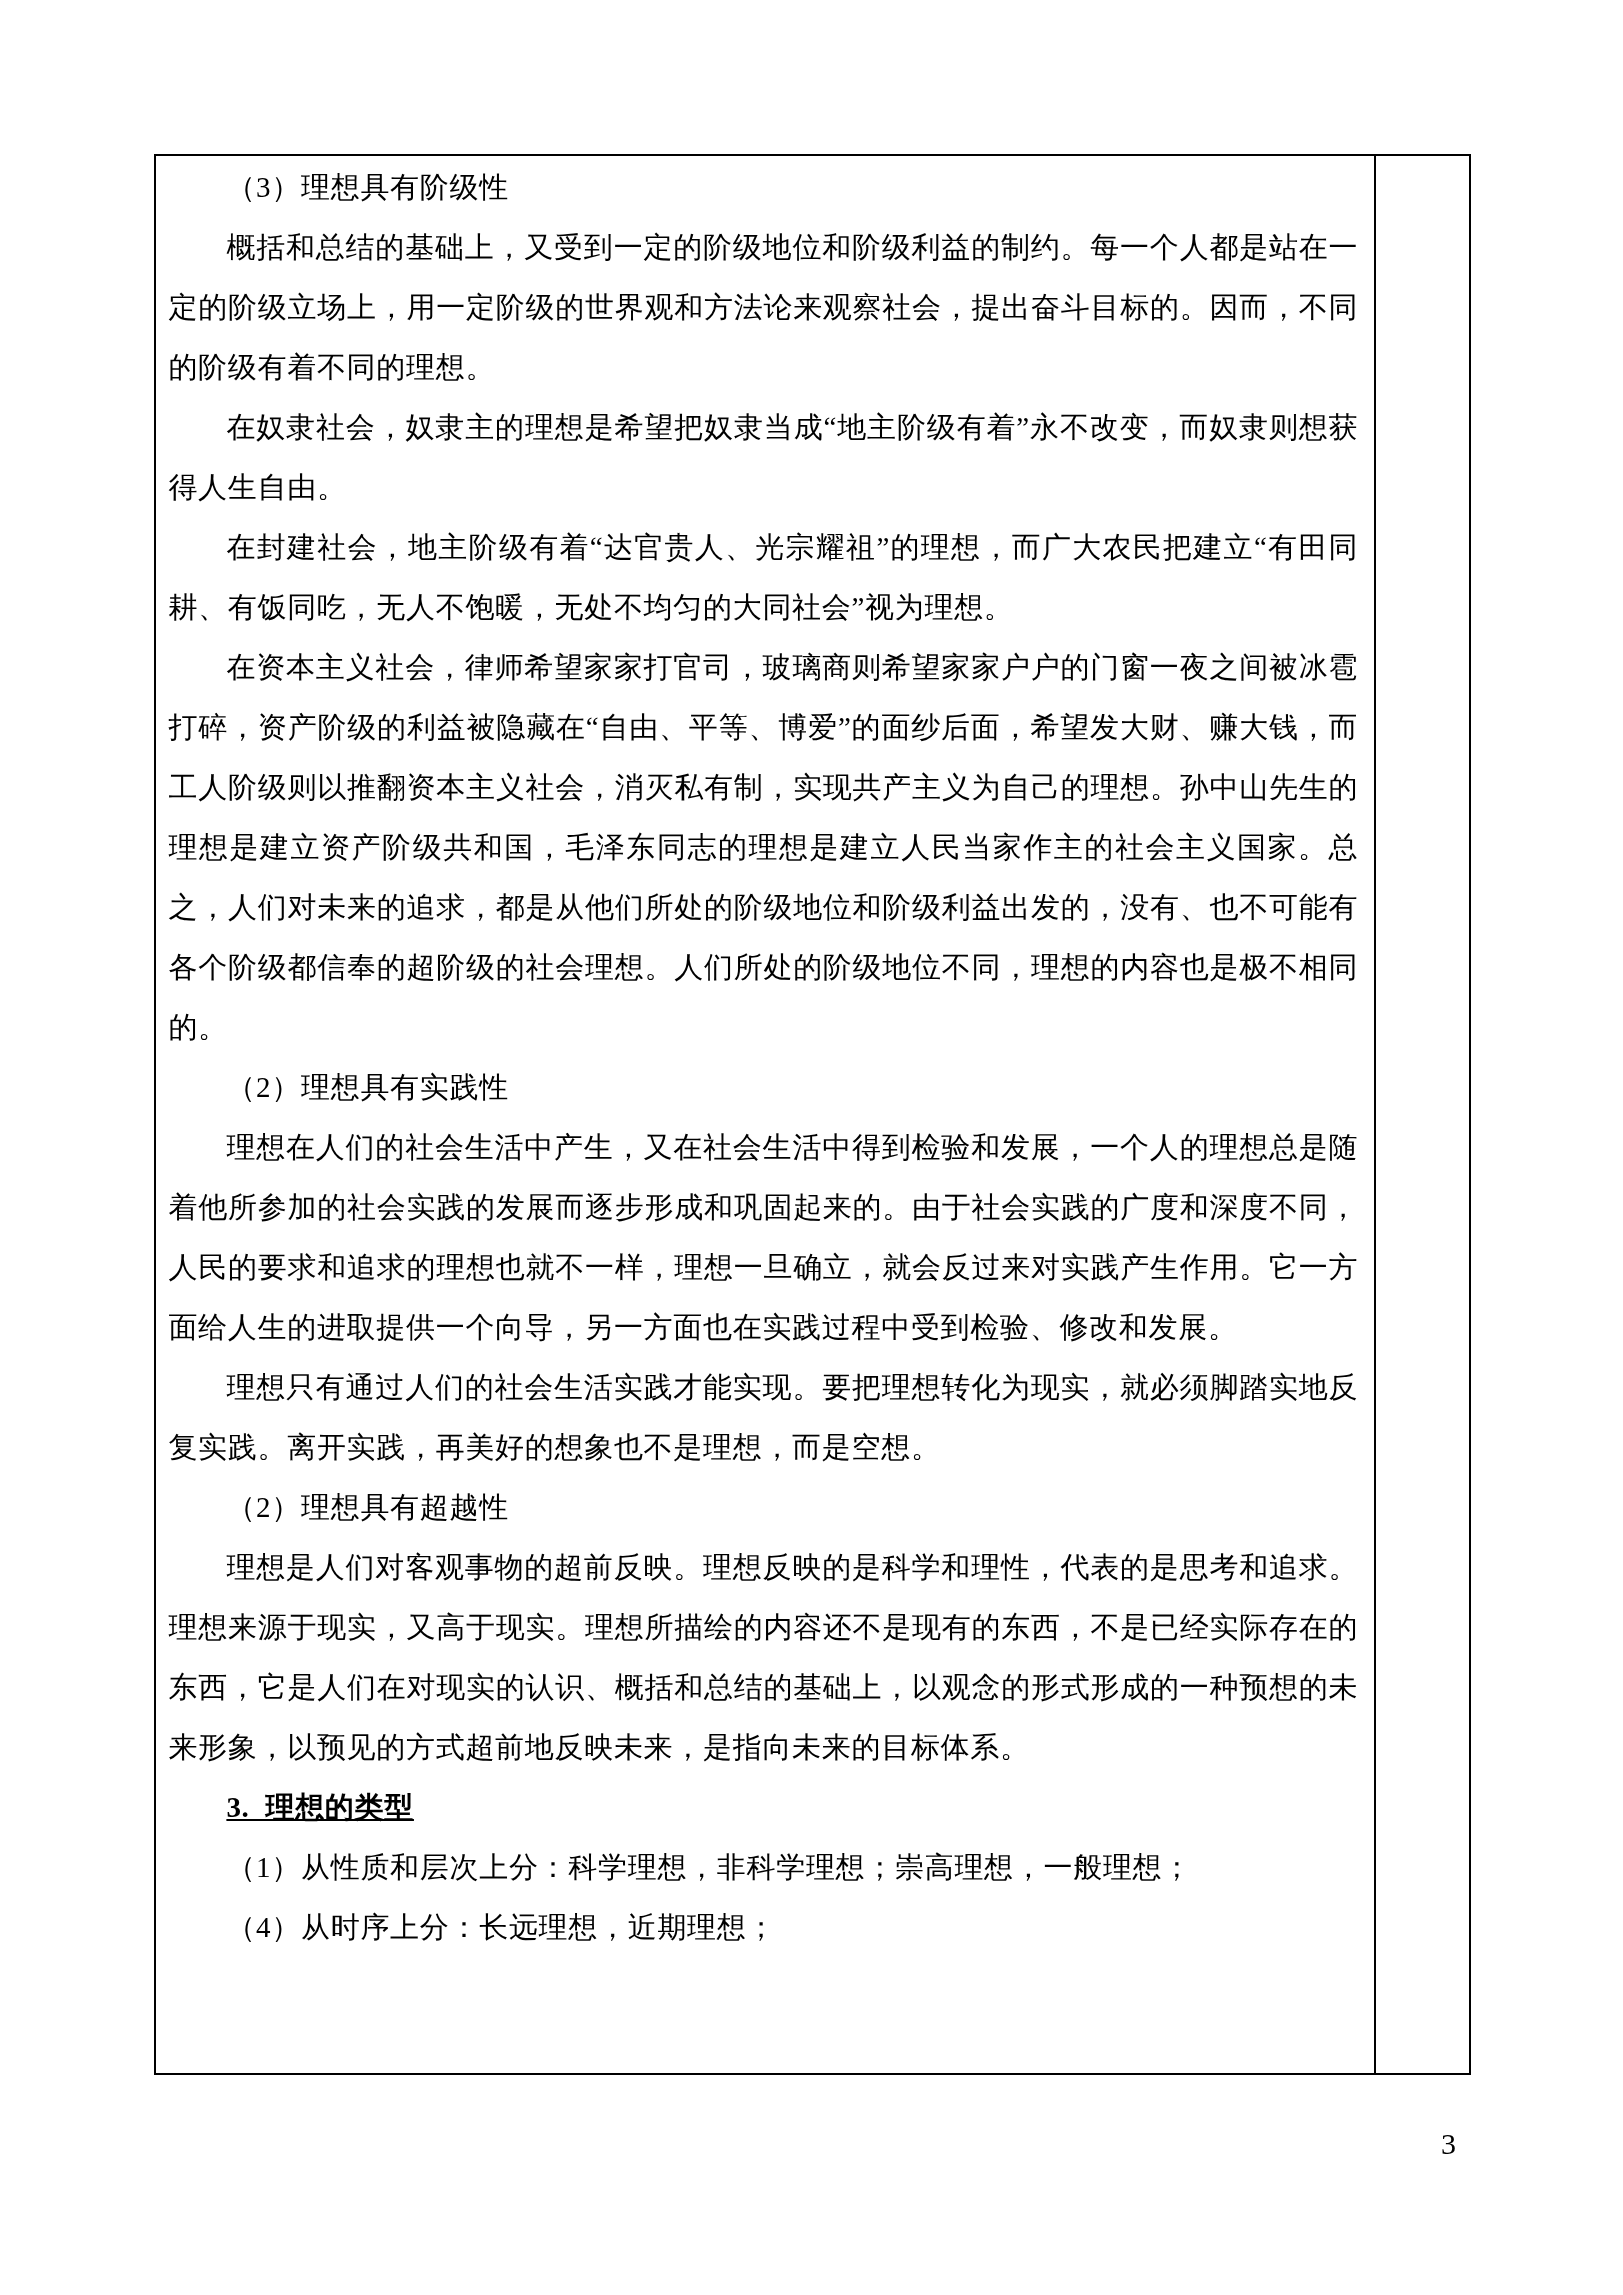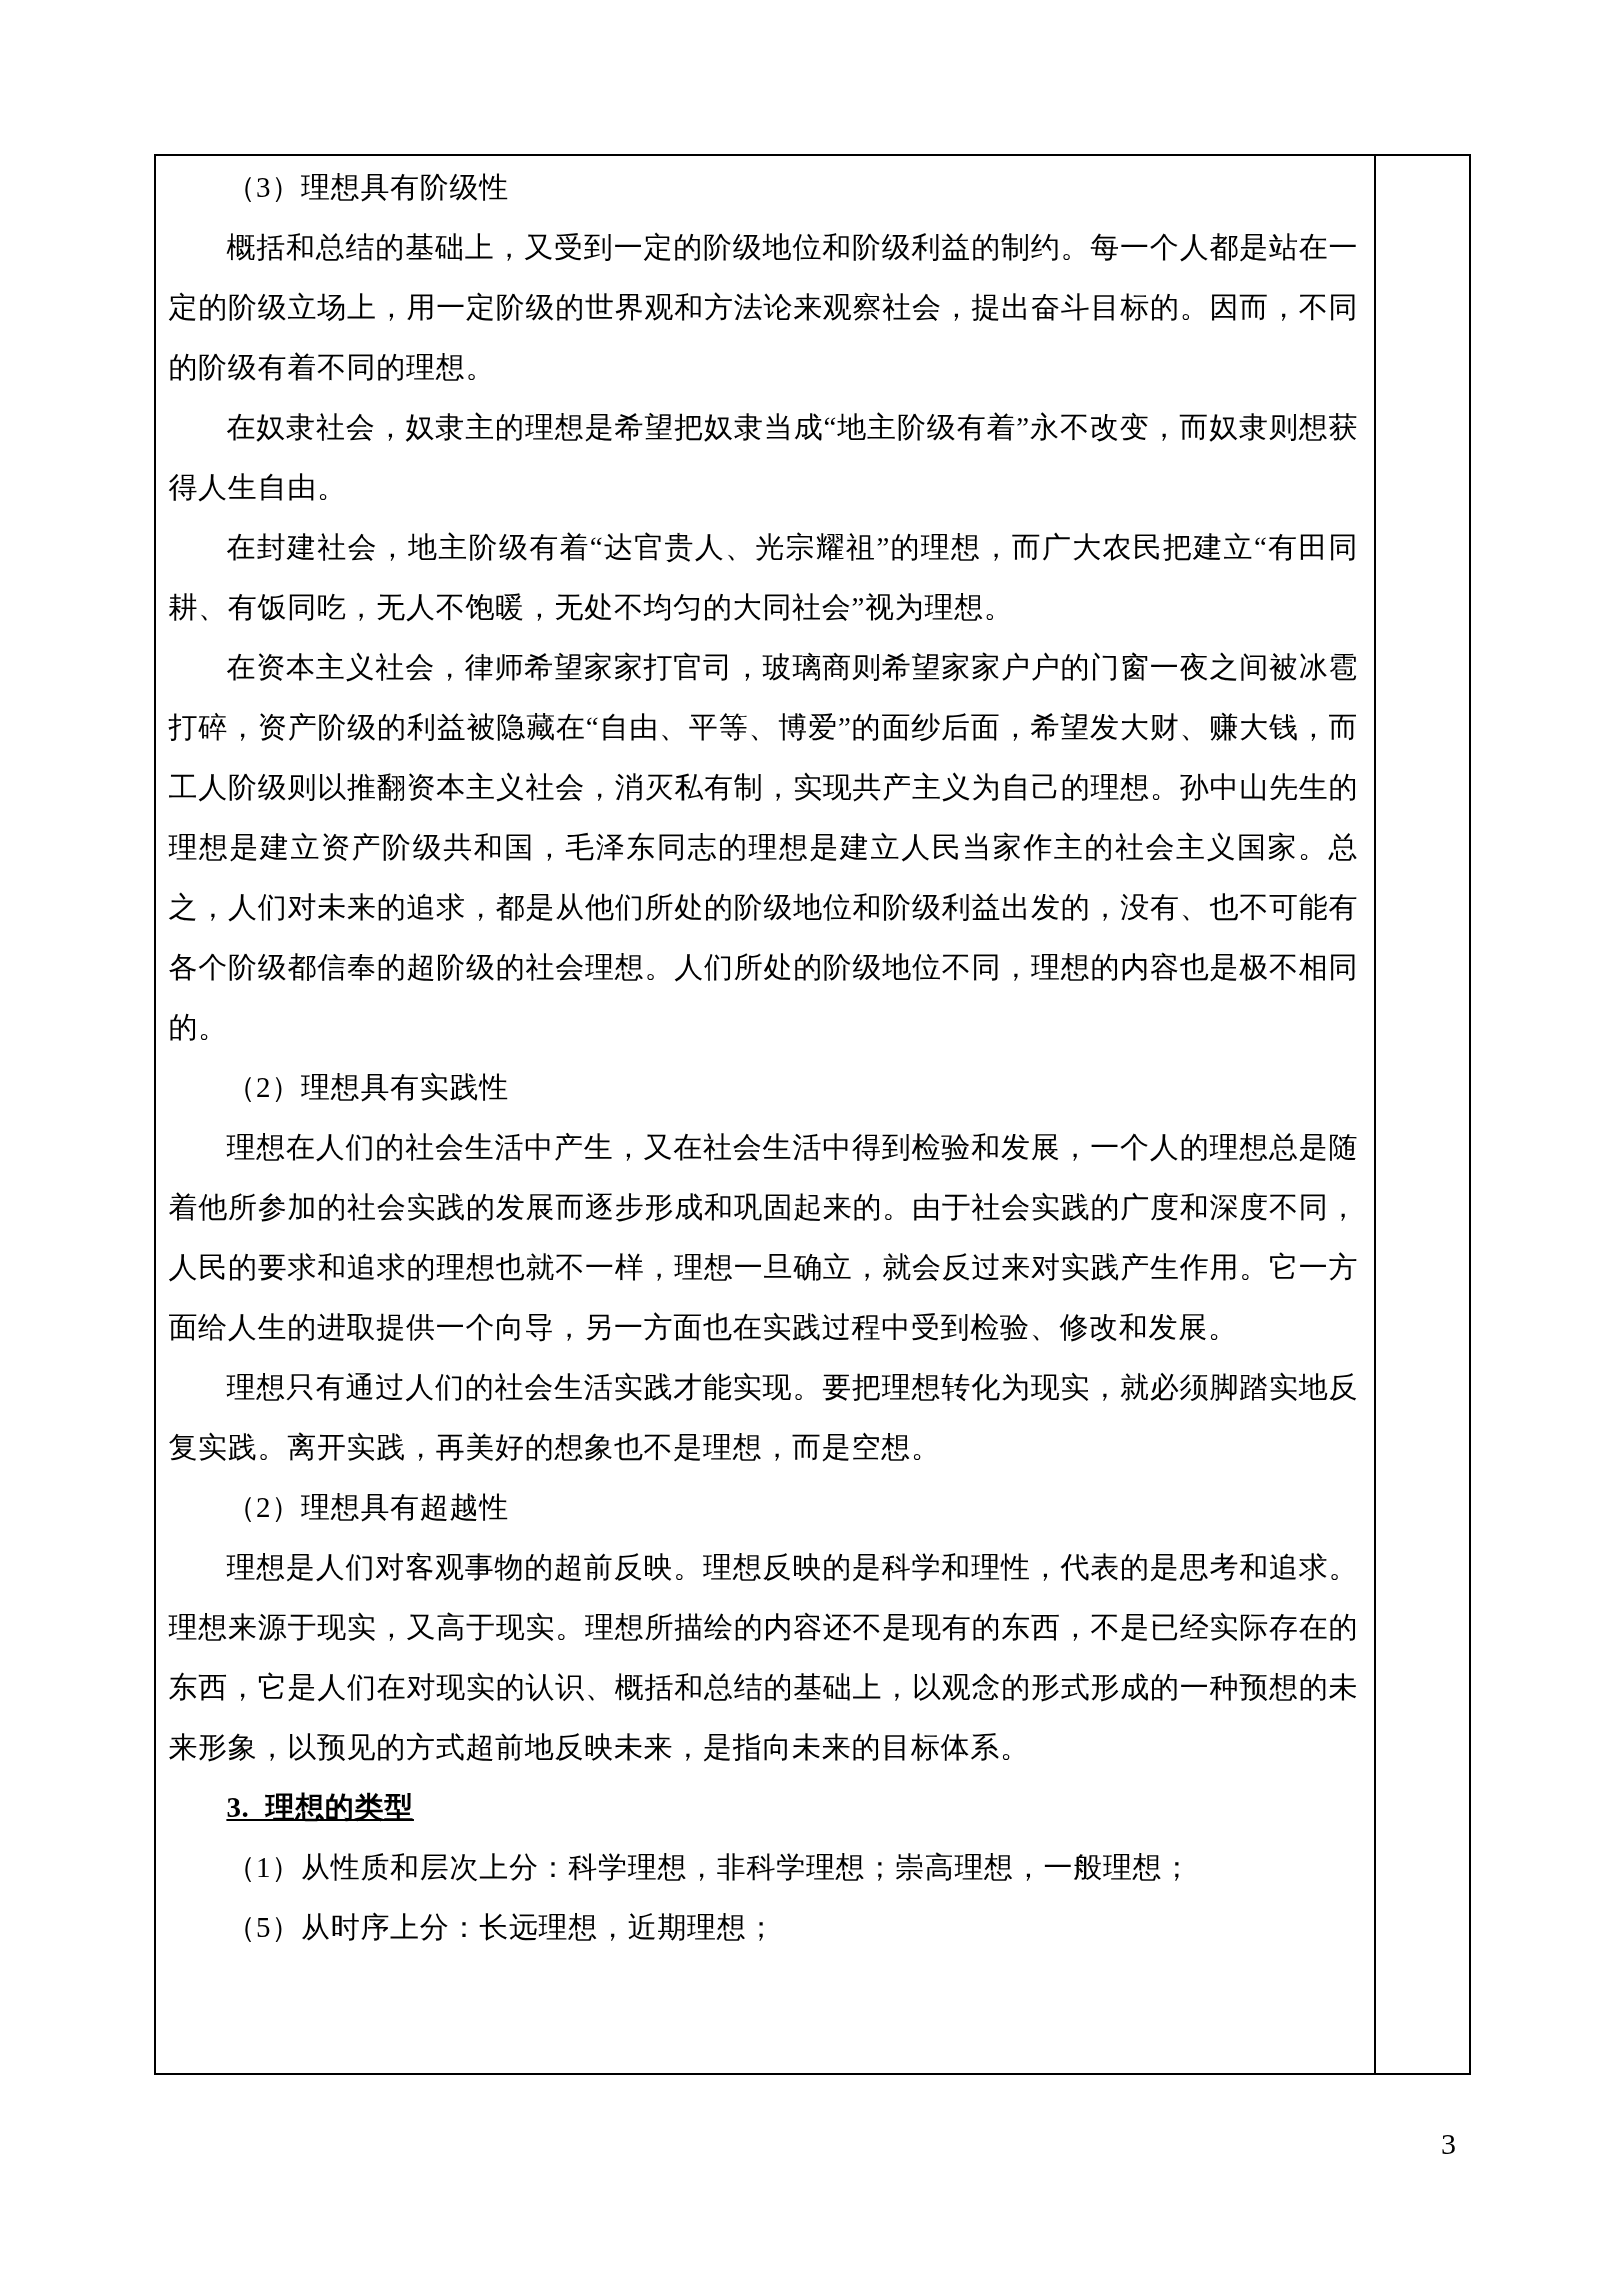--- a/index.html
+++ b/index.html
@@ -79,21 +79,21 @@
       <p>在奴隶社会，奴隶主的理想是希望把奴隶当成“地主阶级有着”永不改变，而奴隶则想获得人生自由。</p>
       <p>在封建社会，地主阶级有着“达官贵人、光宗耀祖”的理想，而广大农民把建立“有田同耕、有饭同吃，无人不饱暖，无处不均匀的大同社会”视为理想。</p>
       <p>在资本主义社会，律师希望家家打官司，玻璃商则希望家家户户的门窗一夜之间被冰雹打碎，资产阶级的利益被隐藏在“自由、平等、博爱”的面纱后面，希望发大财、赚大钱，而工人阶级则以推翻资本主义社会，消灭私有制，实现共产主义为自己的理想。孙中山先生的理想是建立资产阶级共和国，毛泽东同志的理想是建立人民当家作主的社会主义国家。总之，人们对未来的追求，都是从他们所处的阶级地位和阶级利益出发的，没有、也不可能有各个阶级都信奉的超阶级的社会理想。人们所处的阶级地位不同，理想的内容也是极不相同的。</p>
       <p class="subheading">（2）理想具有实践性</p>
       <p>理想在人们的社会生活中产生，又在社会生活中得到检验和发展，一个人的理想总是随着他所参加的社会实践的发展而逐步形成和巩固起来的。由于社会实践的广度和深度不同，人民的要求和追求的理想也就不一样，理想一旦确立，就会反过来对实践产生作用。它一方面给人生的进取提供一个向导，另一方面也在实践过程中受到检验、修改和发展。</p>
       <p>理想只有通过人们的社会生活实践才能实现。要把理想转化为现实，就必须脚踏实地反复实践。离开实践，再美好的想象也不是理想，而是空想。</p>
       <p class="subheading">（2）理想具有超越性</p>
       <p>理想是人们对客观事物的超前反映。理想反映的是科学和理性，代表的是思考和追求。理想来源于现实，又高于现实。理想所描绘的内容还不是现有的东西，不是已经实际存在的东西，它是人们在对现实的认识、概括和总结的基础上，以观念的形式形成的一种预想的未来形象，以预见的方式超前地反映未来，是指向未来的目标体系。</p>
       <p class="bold-heading">3.  理想的类型</p>
       <p>（1）从性质和层次上分：科学理想，非科学理想；崇高理想，一般理想；</p>
-      <p>（5）从时序上分：长远理想，近期理想；</p>
+      <p>（4）从时序上分：长远理想，近期理想；</p>
     </div>
 
     <div class="side-cell"></div>
 
   </div>
 
   <div class="page-number">3</div>
 
 </div>
 

